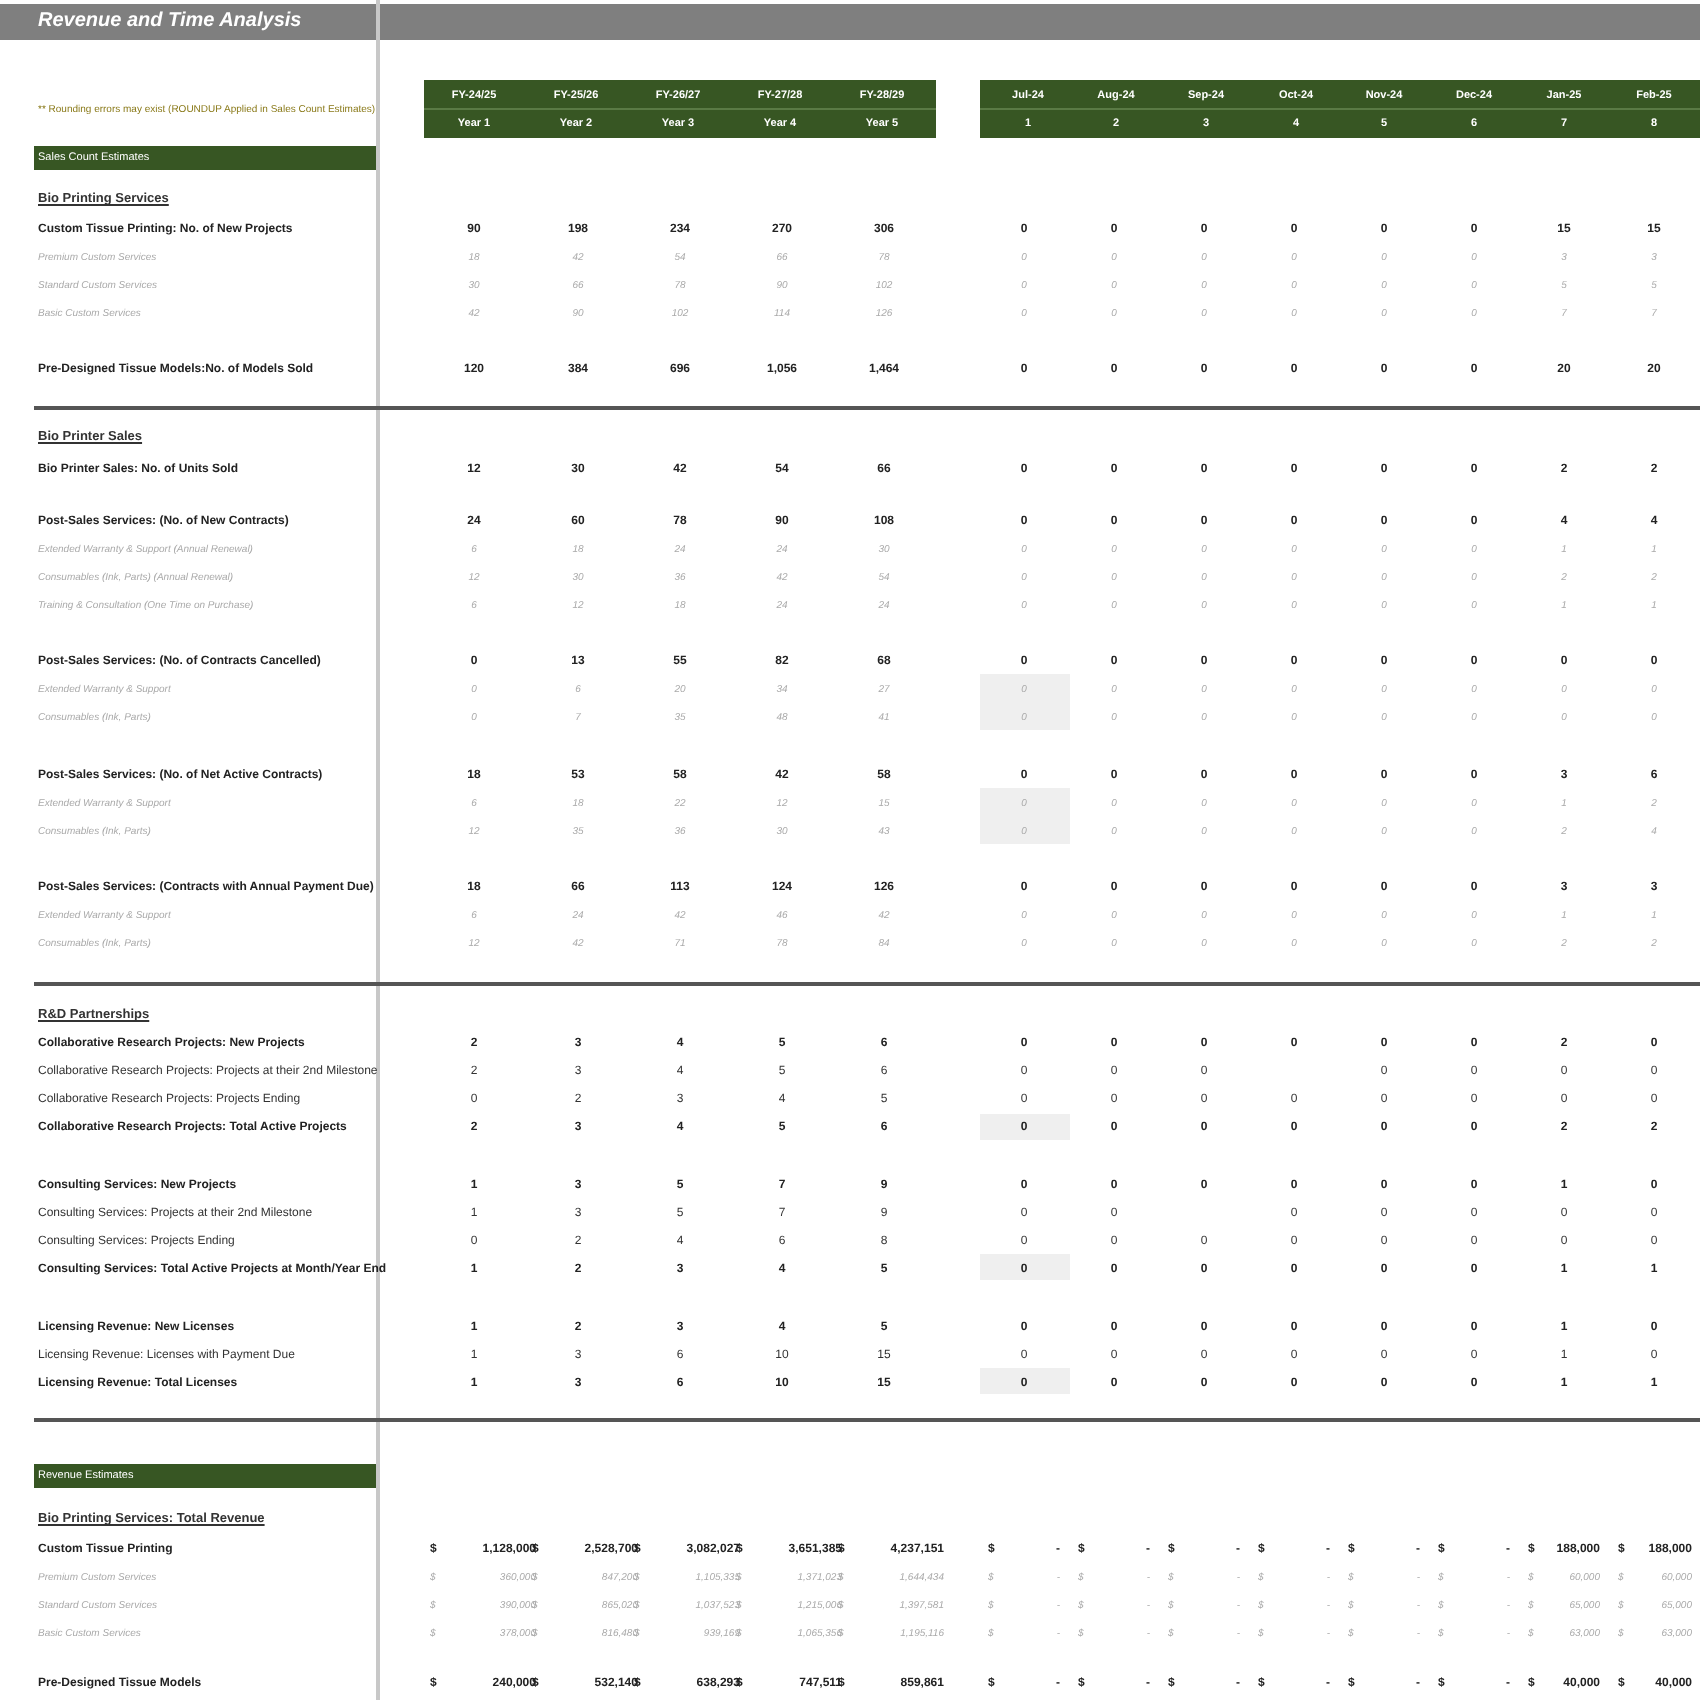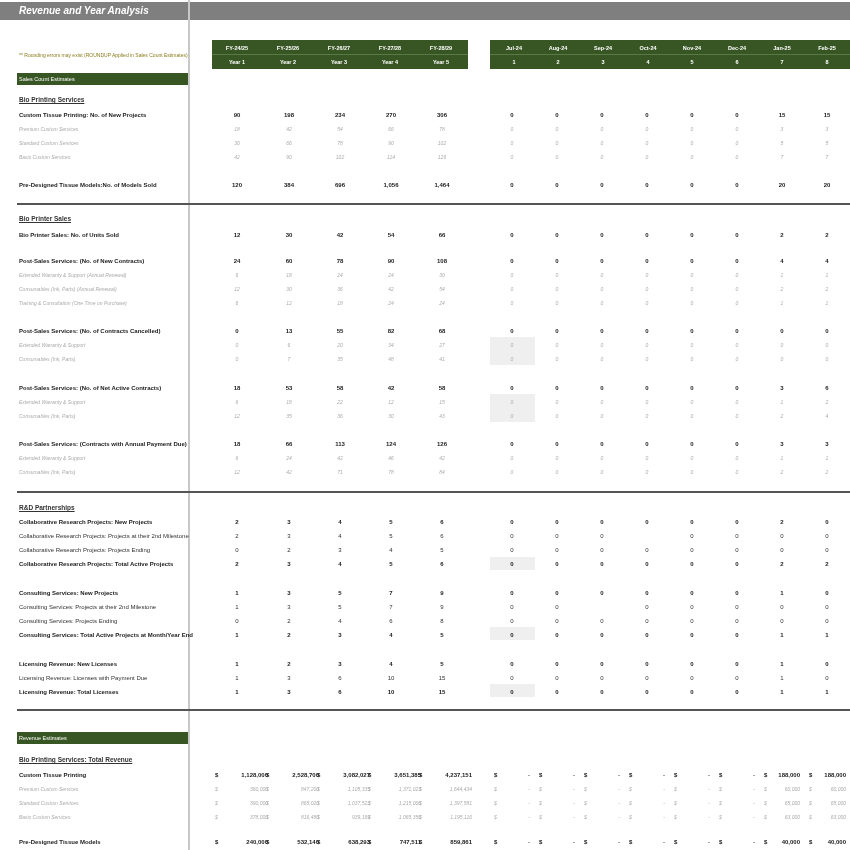--- a/index.html
+++ b/index.html
@@ -43,21 +43,21 @@
   .amt.sub { color: #aaa; font-style: italic; font-size: 5px; }
   .amt.bold { color: #222; font-weight: bold; }
   .mamt { position: absolute; top: 0; text-align: right; font-size: 6px; width: 34px; }
   .mamt.sub { color: #aaa; font-style: italic; font-size: 5px; }
   .mamt.bold { color: #222; font-weight: bold; }
 </style>
 </head>
 <body>
 
 <div class="title-bar">
-  <span class="title-text">Revenue and Year Analysis</span>
+  <span class="title-text">Revenue and Time Analysis</span>
 </div>
 <div class="vsplit"></div>
 
 <div class="note">** Rounding errors may exist (ROUNDUP Applied in Sales Count Estimates)</div>
 
 <div class="hdr-block" style="left:212px;width:256px;">
   <div class="hdr-line"></div>
   <span class="hdr-cell hdr-r1" style="left:1px">FY-24/25</span>
   <span class="hdr-cell hdr-r1" style="left:52px">FY-25/26</span>
   <span class="hdr-cell hdr-r1" style="left:103px">FY-26/27</span>

